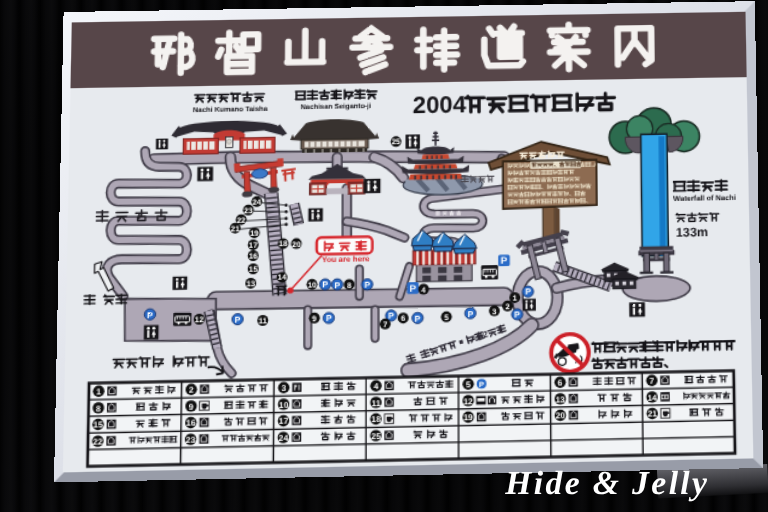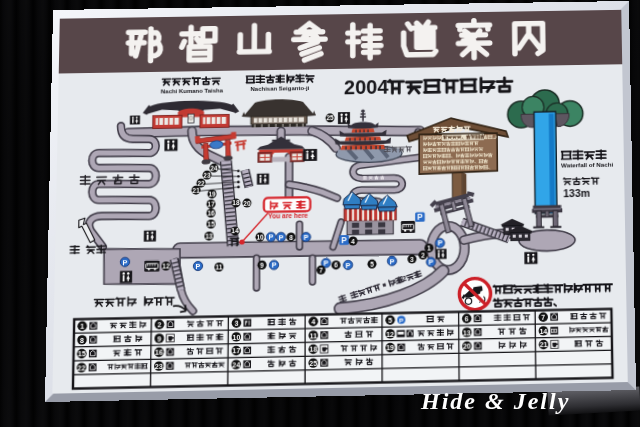--- a/index.html
+++ b/index.html
@@ -3,21 +3,21 @@
 <style>
 html,body{margin:0;padding:0;}
 body{width:640px;height:427px;overflow:hidden;position:relative;background:#0a0a0c;font-family:"Liberation Sans",sans-serif;}
 #wall{position:absolute;left:0;top:0;width:640px;height:427px;
 background:repeating-linear-gradient(90deg,#050506 0px,#111114 4px,#17171a 9px,#111114 12px,#060607 15px,#030304 17px);}
 #walldark{position:absolute;left:0;top:0;width:640px;height:427px;
 background:radial-gradient(ellipse 520px 380px at 55% 45%, rgba(0,0,0,0.78) 30%, rgba(0,0,0,0.42) 100%);}
 #stone{position:absolute;left:548px;top:389px;width:92px;height:24px;background:linear-gradient(180deg,#606066,#2e2e32 70%,#111113);transform:rotate(-3deg);}
 #board{position:absolute;left:0;top:0;width:580px;height:392px;transform-origin:0 0;transform:matrix3d(1.000615,-0.015505,0,0.00001194,-0.023331,0.973888,0,-0.00006496,0,0,1,0,53.0000,10.0000,0,1);}
 #wm{position:absolute;left:421px;top:388px;width:220px;height:36px;color:#fff;
-font-family:"Liberation Serif",serif;font-style:italic;font-weight:bold;font-size:24px;letter-spacing:2px;}
+font-family:"Liberation Serif",serif;font-style:italic;font-weight:bold;font-size:28px;letter-spacing:2px;}
 </style></head>
 <body>
 
 <div id="wall"></div>
 
 <div id="walldark"></div>
 
 <div id="stone"></div>
 
 <div id="board"><svg width="580" height="392" viewBox="0 0 580 392">

